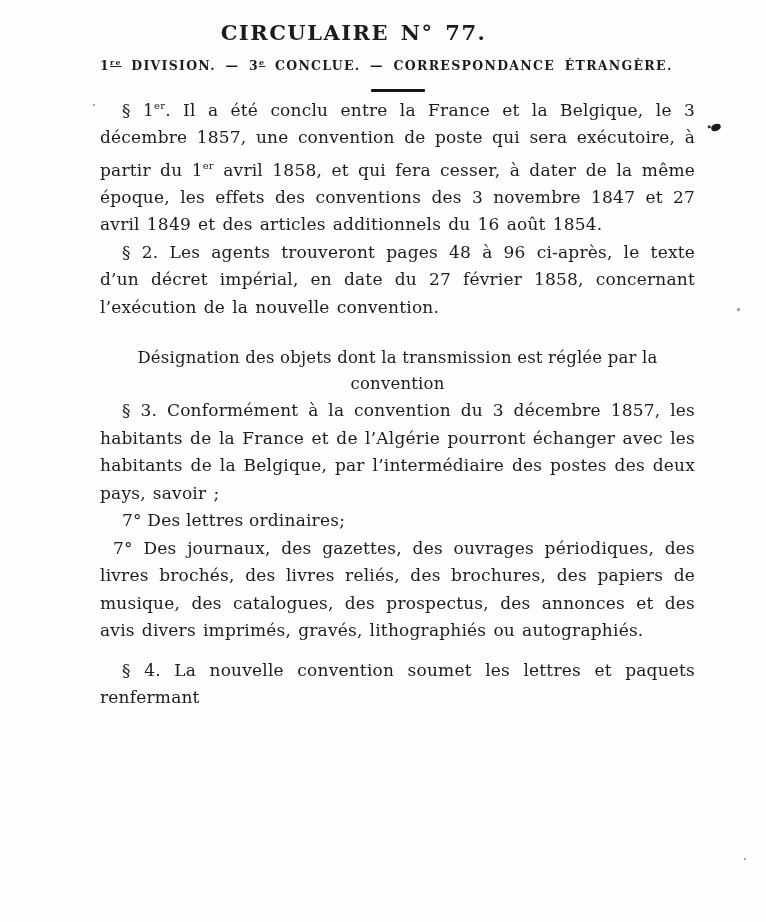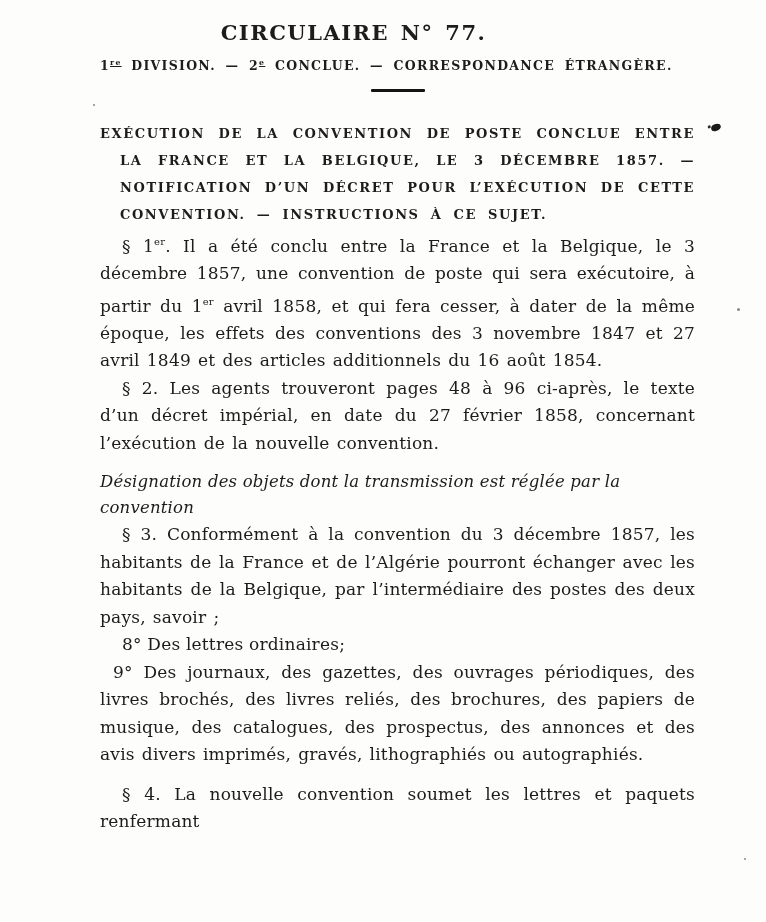--- a/index.html
+++ b/index.html
@@ -61,24 +61,24 @@
     line-height: 27.5px;
     word-spacing: 1.5px;
     letter-spacing: 0.2px;
     text-align: justify;
     text-indent: 22px;
   }
   .body-par sup { font-size: 10px; }
   .mt1 { margin-top: 12px; }
   .mt2 { margin-top: 0; }
   .section-heading {
-    margin-top: 12px;
-    font-style: italic;
+    margin-top: 24px;
     font-size: 16.5px;
     line-height: 26px;
+    text-align: center;
     letter-spacing: 0.2px;
   }
   .list-item {
     margin: 0;
     font-size: 17px;
     line-height: 27.5px;
     letter-spacing: 0.2px;
     padding-left: 22px;
   }
   .item-par { text-indent: 13px; }
@@ -105,39 +105,38 @@
   .speck-2 { left: 93px;  top: 104px; width: 2px; height: 2px; }
   .speck-3 { left: 744px; top: 858px; width: 2px; height: 2px; }
 </style>
 </head>
 <body>
 
 <div class="page">
 
   <div class="header-block">
     <h1 class="title">CIRCULAIRE N° 77.</h1>
-    <div class="division"><span>1</span><sup>re</sup><span> DIVISION. — 2</span><sup>e</sup><span> CONCLUE. — CORRESPONDANCE ÉTRANGÈRE.</span></div>
+    <div class="division"><span>1</span><sup>re</sup><span> DIVISION. — 3</span><sup>e</sup><span> CONCLUE. — CORRESPONDANCE ÉTRANGÈRE.</span></div>
   </div>
 
   <div class="rule"></div>
 
-  <p class="subject">EXÉCUTION DE LA CONVENTION DE POSTE CONCLUE ENTRE LA FRANCE ET LA BELGIQUE, LE 3 DÉCEMBRE 1857. — NOTIFICATION D’UN DÉCRET POUR L’EXÉCUTION DE CETTE CONVENTION. — INSTRUCTIONS À CE SUJET.</p>
 
   <p class="body-par mt2"><span>§ 1</span><sup>er</sup><span>. Il a été conclu entre la France et la Belgique, le 3 décembre 1857, une convention de poste qui sera exécutoire, à partir du 1</span><sup>er</sup><span> avril 1858, et qui fera cesser, à dater de la même époque, les effets des conventions des 3 novembre 1847 et 27 avril 1849 et des articles additionnels du 16 août 1854.</span></p>
 
   <p class="body-par mt2">§ 2. Les agents trouveront pages 48 à 96 ci-après, le texte d’un décret impérial, en date du 27 février 1858, concernant l’exécution de la nouvelle convention.</p>
 
   <div class="section-heading">
     <div>Désignation des objets dont la transmission est réglée par la convention</div>
   </div>
 
   <p class="body-par mt2">§ 3. Conformément à la convention du 3 décembre 1857, les habitants de la France et de l’Algérie pourront échanger avec les habitants de la Belgique, par l’intermédiaire des postes des deux pays, savoir ;</p>
 
-  <p class="list-item">8° Des lettres ordinaires;</p>
-  <p class="body-par item-par">9° Des journaux, des gazettes, des ouvrages périodiques, des livres brochés, des livres reliés, des brochures, des papiers de musique, des catalogues, des prospectus, des annonces et des avis divers imprimés, gravés, lithographiés ou autographiés.</p>
+  <p class="list-item">7° Des lettres ordinaires;</p>
+  <p class="body-par item-par">7° Des journaux, des gazettes, des ouvrages périodiques, des livres brochés, des livres reliés, des brochures, des papiers de musique, des catalogues, des prospectus, des annonces et des avis divers imprimés, gravés, lithographiés ou autographiés.</p>
 
   <p class="body-par mt1">§ 4. La nouvelle convention soumet les lettres et paquets renfermant</p>
 
   <span class="ink-blot"></span>
   <span class="speck speck-1"></span>
   <span class="speck speck-2"></span>
   <span class="speck speck-3"></span>
 </div>
 
 </body></html>

